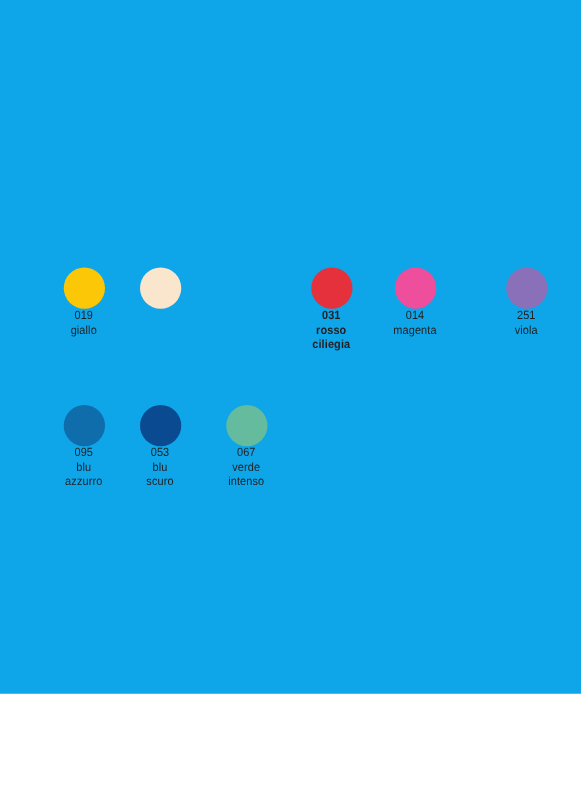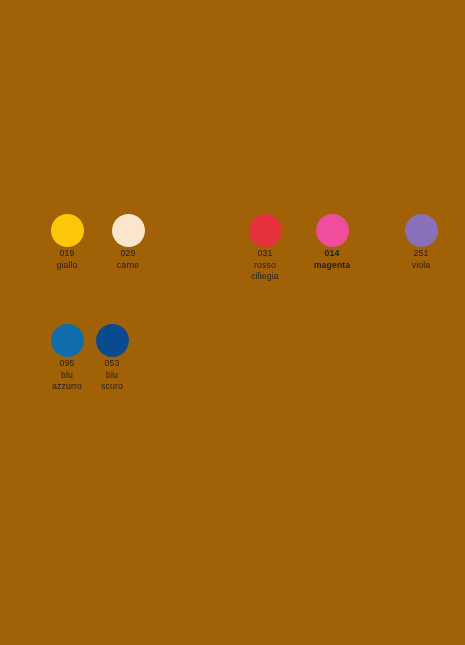--- a/index.html
+++ b/index.html
@@ -14,22 +14,22 @@
     overflow: hidden;
     font-family: "Liberation Sans", "DejaVu Sans", sans-serif;
     -webkit-font-smoothing: antialiased;
   }
 
   #palette-sheet {
     position: absolute;
     left: 0;
     top: 0;
     width: 465px;
-    height: 645px;
-    background: #a16207;
+    height: 555px;
+    background: #0ea5e9;
   }
 
   .palette-grid {
     position: absolute;
     left: 0;
     top: 214px;
     width: 465px;
   }
 
   .palette-row {
@@ -83,37 +83,33 @@
       <div class="swatch-cell" style="left: 67px;">
         <span class="swatch-dot" style="background: rgb(251, 199, 7);"></span>
         <span class="swatch-labels">
           <span class="swatch-code" style="color: rgb(35, 31, 32);">019</span>
           <span class="swatch-name" style="color: rgb(35, 31, 32);">giallo</span>
         </span>
       </div>
 
       <div class="swatch-cell" style="left: 128px;">
         <span class="swatch-dot" style="background: rgb(250, 229, 205);"></span>
-        <span class="swatch-labels">
-          <span class="swatch-code" style="color: rgb(35, 31, 32);">029</span>
-          <span class="swatch-name" style="color: rgb(35, 31, 32);">carne</span>
-        </span>
       </div>
 
 
-      <div class="swatch-cell" style="left: 265px;">
+      <div class="swatch-cell" style="left: 265px; font-weight: bold;">
         <span class="swatch-dot" style="background: rgb(229, 49, 60);"></span>
         <span class="swatch-labels">
           <span class="swatch-code" style="color: rgb(35, 31, 32);">031</span>
           <span class="swatch-name" style="color: rgb(35, 31, 32);">rosso
 ciliegia</span>
         </span>
       </div>
 
-      <div class="swatch-cell" style="left: 332px; font-weight: bold;">
+      <div class="swatch-cell" style="left: 332px;">
         <span class="swatch-dot" style="background: rgb(238, 78, 155);"></span>
         <span class="swatch-labels">
           <span class="swatch-code" style="color: rgb(35, 31, 32);">014</span>
           <span class="swatch-name" style="color: rgb(35, 31, 32);">magenta</span>
         </span>
       </div>
 
       <div class="swatch-cell" style="left: 421px;">
         <span class="swatch-dot" style="background: rgb(138, 112, 184);"></span>
         <span class="swatch-labels">
@@ -126,28 +122,36 @@
     <div class="palette-row">
       <div class="swatch-cell" style="left: 67px;">
         <span class="swatch-dot" style="background: rgb(15, 109, 171);"></span>
         <span class="swatch-labels">
           <span class="swatch-code" style="color: rgb(35, 31, 32);">095</span>
           <span class="swatch-name" style="color: rgb(35, 31, 32);">blu
 azzurro</span>
         </span>
       </div>
 
-      <div class="swatch-cell" style="left: 112px;">
+      <div class="swatch-cell" style="left: 128px;">
         <span class="swatch-dot" style="background: rgb(10, 74, 144);"></span>
         <span class="swatch-labels">
           <span class="swatch-code" style="color: rgb(35, 31, 32);">053</span>
           <span class="swatch-name" style="color: rgb(35, 31, 32);">blu
 scuro</span>
         </span>
       </div>
 
+      <div class="swatch-cell" style="left: 197px;">
+        <span class="swatch-dot" style="background: rgb(100, 187, 157);"></span>
+        <span class="swatch-labels">
+          <span class="swatch-code" style="color: rgb(35, 31, 32);">067</span>
+          <span class="swatch-name" style="color: rgb(35, 31, 32);">verde
+intenso</span>
+        </span>
+      </div>
 
 
 
     </div>
 
   </div>
 </div>
 
 </body></html>

